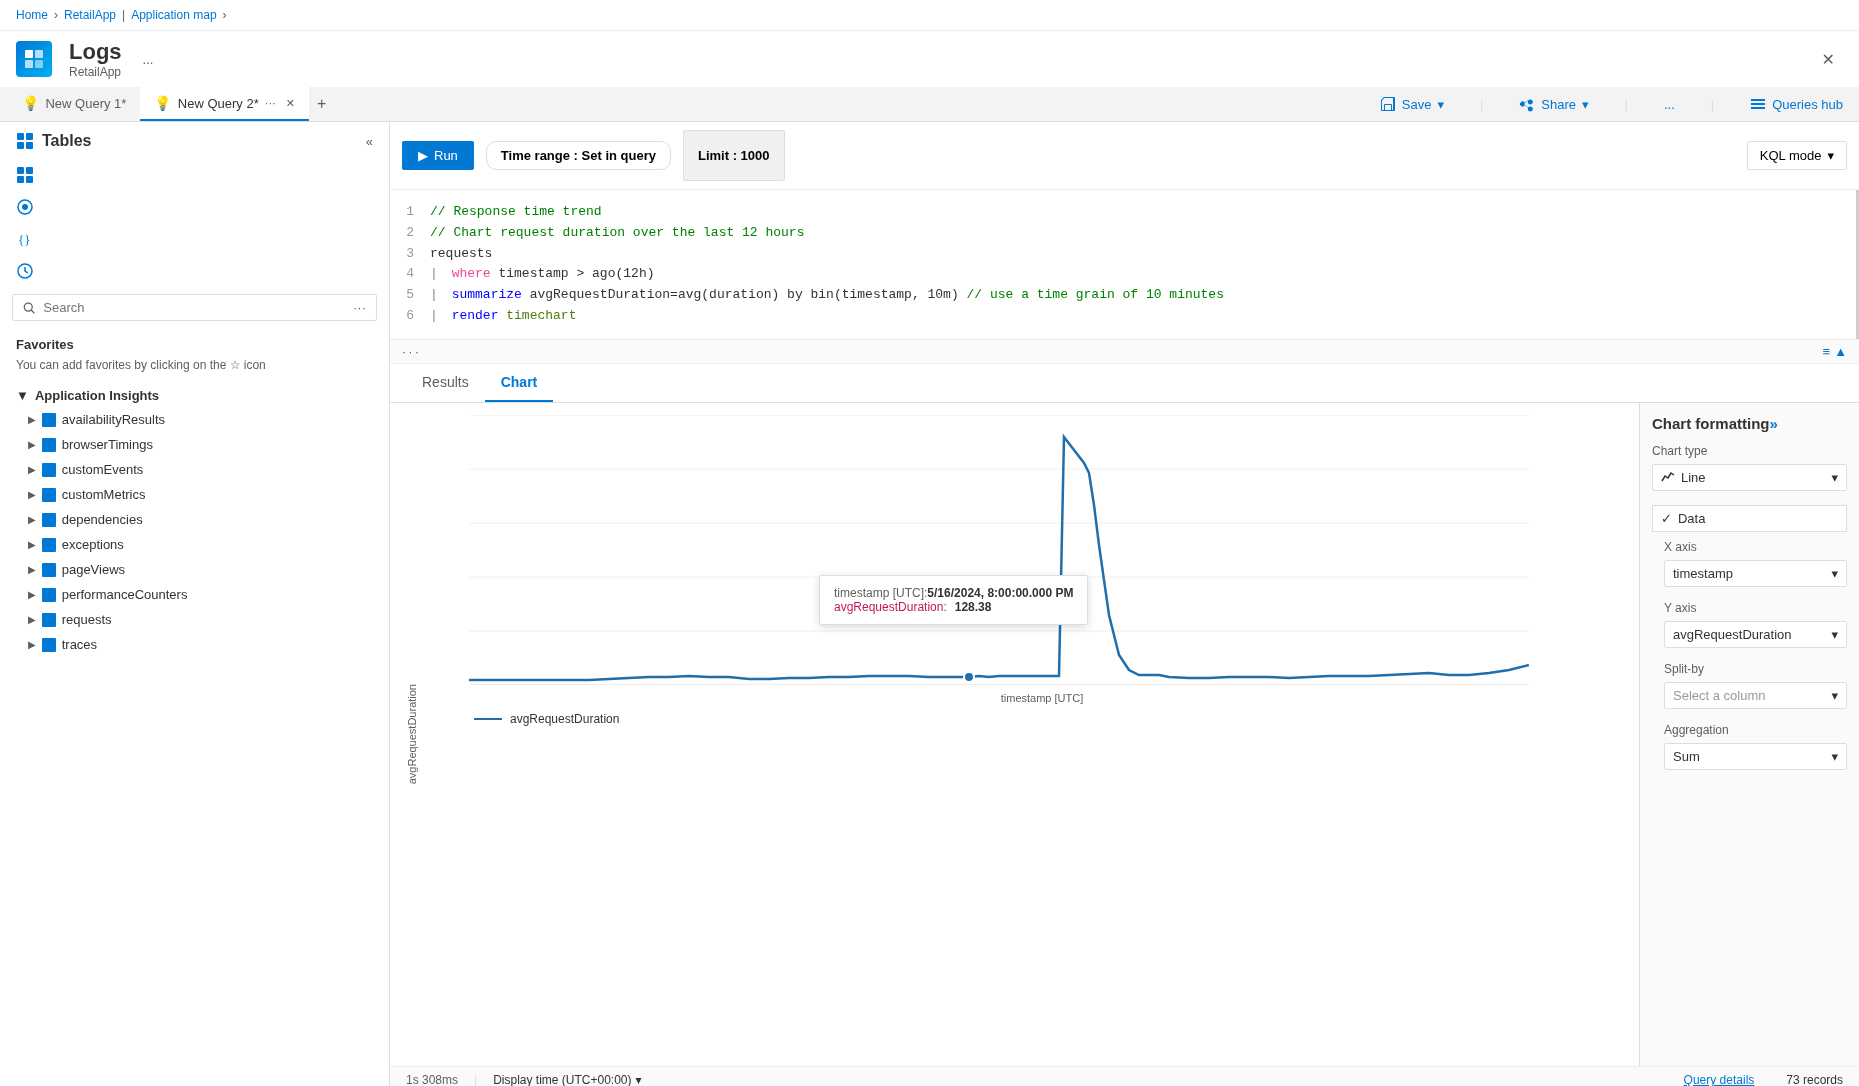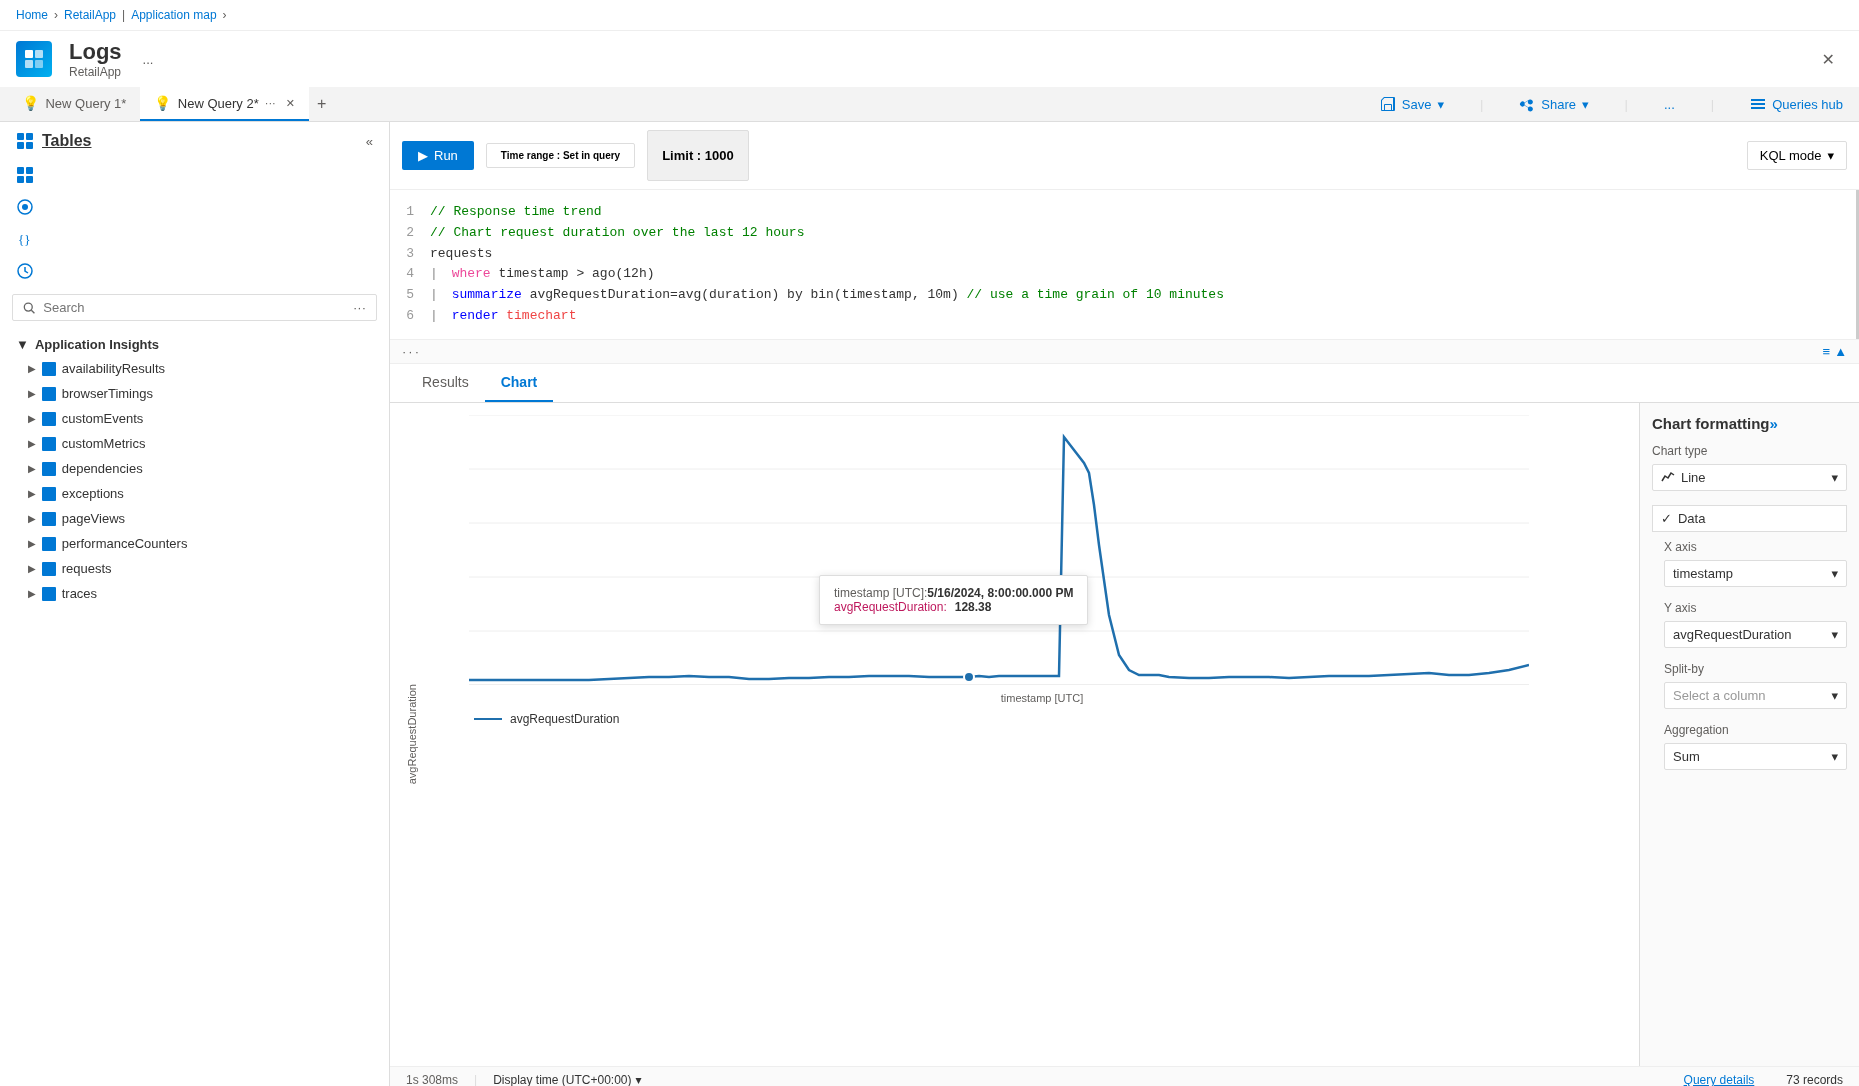--- a/index.html
+++ b/index.html
@@ -30,39 +30,39 @@
     .tab-bar-right { margin-left: auto; display: flex; align-items: center; gap: 28px; }
     .toolbar-btn { display: flex; align-items: center; gap: 6px; background: none; border: none; color: #0078d4; cursor: pointer; font-size: 13px; padding: 4px 8px; }
     .toolbar-sep { color: #ddd; }
 
     
     .main-layout { display: flex; height: calc(1086px - 115px); }
 
     
     .sidebar { width: 390px; border-right: 1px solid #ddd; display: flex; flex-direction: column; overflow: hidden; }
     .sidebar-header { display: flex; align-items: center; justify-content: space-between; padding: 10px 16px; }
-    .sidebar-title { font-size: 16px; font-weight: 600; text-decoration: underline; }
+    .sidebar-title { font-size: 16px; font-weight: 600; }
     .sidebar-collapse { color: #605e5c; cursor: pointer; }
     .search-box { display: flex; align-items: center; margin: 0 12px 8px; border: 1px solid #ddd; border-radius: 2px; padding: 5px 10px; gap: 8px; }
     .search-box input { border: none; outline: none; width: 100%; font-size: 13px; color: #333; }
     .search-more { color: #605e5c; cursor: pointer; }
     .sidebar-nav-item { display: flex; align-items: center; gap: 8px; padding: 6px 8px; cursor: pointer; border-radius: 2px; }
     .favorites-section { padding: 8px 16px; }
     .favorites-title { font-weight: 600; margin-bottom: 6px; }
     .favorites-desc { font-size: 12px; color: #605e5c; }
     .section-title { padding: 8px 16px 4px; font-weight: 600; font-size: 13px; display: flex; align-items: center; gap: 6px; cursor: pointer; }
     .tree-item { display: flex; align-items: center; gap: 6px; padding: 5px 16px 5px 28px; cursor: pointer; }
     .tree-expand { color: #605e5c; font-size: 10px; }
     .tree-icon { width: 14px; height: 14px; background: #0078d4; border-radius: 1px; display: inline-block; flex-shrink: 0; }
 
     
     .content-area { flex: 1; display: flex; flex-direction: column; overflow: hidden; }
     .query-toolbar { display: flex; align-items: center; padding: 8px 12px; gap: 12px; border-bottom: 1px solid #eee; }
     .run-btn { background: #0078d4; color: white; border: none; padding: 7px 16px; cursor: pointer; font-size: 13px; display: flex; align-items: center; gap: 6px; border-radius: 2px; }
-    .time-range-btn { border: 1px solid #ddd; padding: 6px 14px; border-radius: 2px; font-size: 10px; cursor: pointer; background: #fff; }
+    .time-range-btn { border: 1px solid #ddd; padding: 6px 14px; border-radius: 10px; font-size: 13px; cursor: pointer; background: #fff; }
     .time-range-btn span { font-weight: 600; }
     .limit-btn { border: 1px solid #ddd; padding: 17px 14px; border-radius: 2px; font-size: 13px; cursor: pointer; background: #f0f0f0; }
     .limit-btn span { font-weight: 600; }
     .kql-mode-btn { margin-left: auto; border: 1px solid #ddd; padding: 6px 12px; border-radius: 2px; font-size: 13px; cursor: pointer; background: #fff; display: flex; align-items: center; gap: 6px; }
 
     
     .code-editor { background: #fff; padding: 12px 0; font-family: 'Consolas', 'Courier New', monospace; font-size: 13px; line-height: 1.6; border-bottom: 1px solid #eee; flex-shrink: 0; }
     .code-line { display: flex; gap: 0; }
     .line-num { width: 40px; text-align: right; color: #999; padding-right: 16px; user-select: none; flex-shrink: 0; }
     .code-content { flex: 1; }
@@ -214,20 +214,24 @@
 
     <div class="search-box">
       <svg width="14" height="14" viewBox="0 0 14 14" fill="none">
           <circle cx="6" cy="6" r="4.5" stroke="#666" stroke-width="1.5"></circle>
           <line x1="9.5" y1="9.5" x2="13" y2="13" stroke="#666" stroke-width="1.5"></line>
         </svg>
       <input type="text" placeholder="Search" style="">
       <span class="search-more">···</span>
     </div>
 
+    <div class="favorites-section">
+      <div class="favorites-title">Favorites</div>
+      <div class="favorites-desc">You can add favorites by clicking on the ☆ icon</div>
+    </div>
 
     <div class="section-title">
       <span>▼</span>
       <span>Application Insights</span>
     </div>
     <div style="overflow-y:auto;flex:1;">
       <div class="tree-item">
         <span class="tree-expand">▶</span>
         <span class="tree-icon"></span>
         <span>availabilityResults</span>
@@ -330,21 +334,21 @@
           <span style="color:#0000ff">summarize</span>
           <span style="color:#333"> avgRequestDuration=avg(duration) by bin(timestamp, 10m) </span>
           <span style="color:#008000">// use a time grain of 10 minutes</span>
         </span>
       </div>
       <div class="code-line">
         <span class="line-num">6</span>
         <span class="code-content">
           <span style="color:#888;margin-right:6px">|</span>
           <span style="color:#0000ff">render</span>
-          <span style="color:#ef4444"> timechart</span>
+          <span style="color:#4d7c0f"> timechart</span>
         </span>
       </div>
     </div>
 
     <div style="display:flex;justify-content:space-between;padding:4px 12px;border-bottom:1px solid #eee;background:#fafafa;">
       <span style="color:#605e5c;letter-spacing:2px">···</span>
       <div style="display:flex;gap:4px">
         <span style="color:#0078d4;cursor:pointer">≡</span>
         <span style="color:#0078d4;cursor:pointer">▲</span>
       </div>

